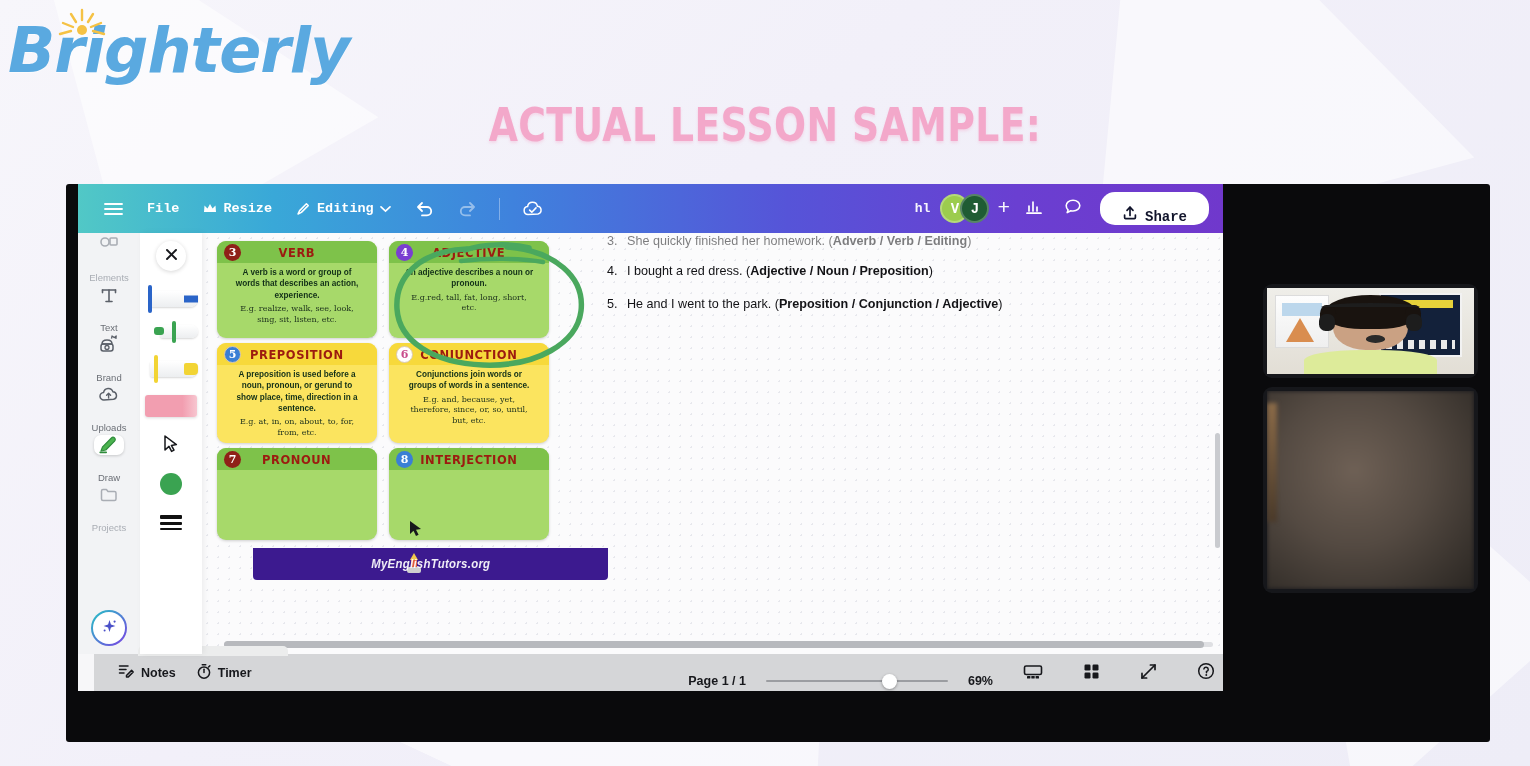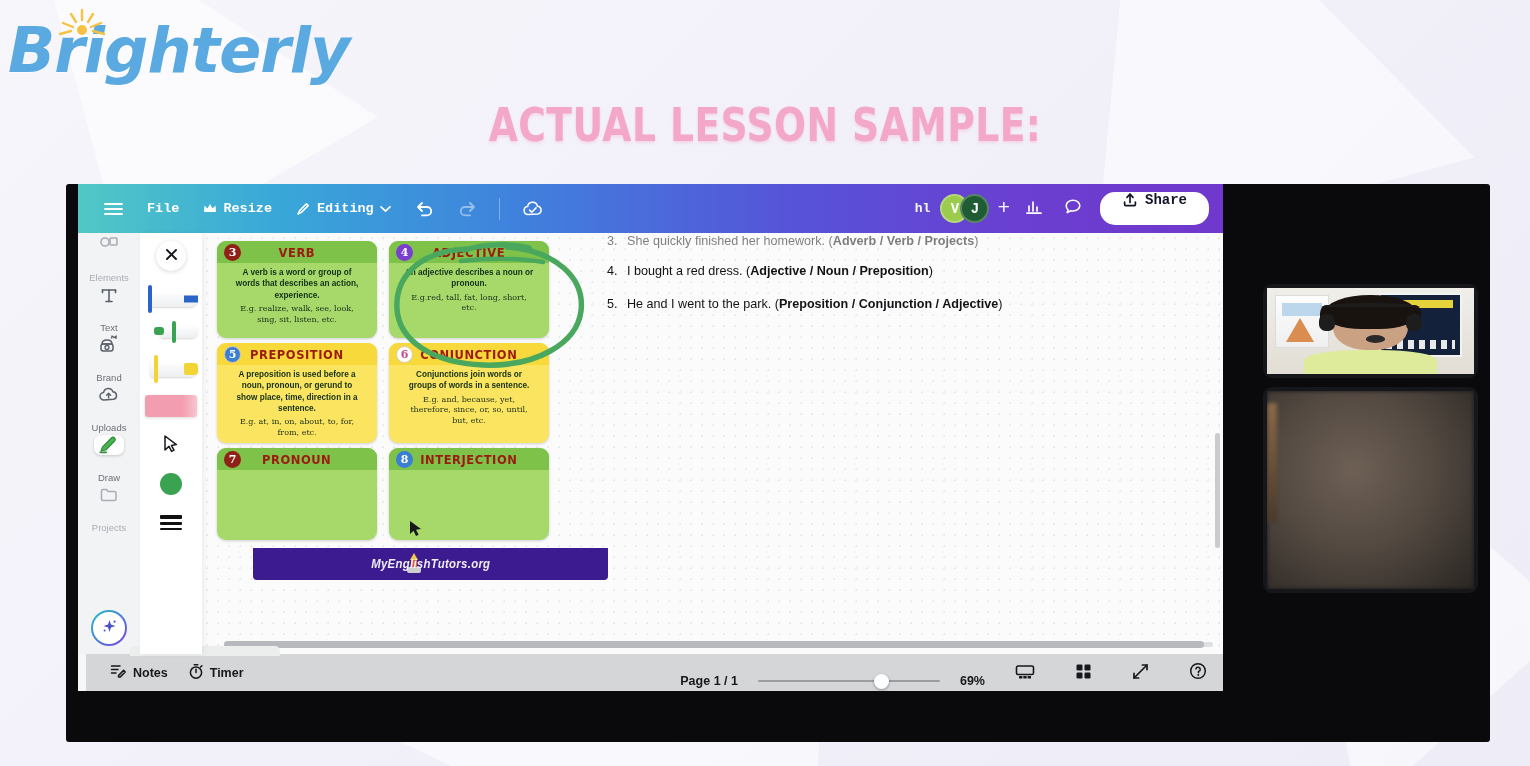--- a/index.html
+++ b/index.html
@@ -63,21 +63,21 @@
   .avatars { display:flex; align-items:center; }
   .av { width:29px;height:29px;border-radius:50%; display:flex;align-items:center;justify-content:center;
       font-size:14px;font-weight:700;color:#fff; border:2px solid rgba(255,255,255,.25); }
   .av.v { background:#9ccc4e; color:#fff; }
   .av.j { background:#1f5c33; margin-left:-9px; }
   .plus { font-size:21px; font-weight:400; margin-left:8px; margin-right:6px; cursor:pointer; opacity:.95;}
   .icobtn { width:34px;height:30px; display:flex;align-items:center;justify-content:center;
       border-radius:6px; cursor:pointer; margin:0 2px; }
   #share {
     background:#fff; color:#11142b; border-radius:15px; height:33px;
-    display:flex; align-items:flex-start; gap:7px; padding:0 22px; margin-left:8px;
+    display:flex; align-items:flex-end; gap:7px; padding:0 22px; margin-left:8px;
     font-size:14px; font-weight:700; cursor:pointer;
   }
 
   
   #body-row { display:flex; height:calc(507px - 49px - 37px); }
   #sidebar {
     width:62px; background:#f2f3f5; display:flex; flex-direction:column;
     align-items:center; padding-top:2px; flex:none; position:relative;
   }
   .sb {
@@ -175,21 +175,21 @@
   #hscroll { position:absolute; left:0; right:0; bottom:6px; height:8px; }
   #hscroll .track { position:absolute; left:22px; right:10px; top:2px; height:5px;
      background:#dfe0e3; border-radius:3px;}
   #hscroll .thumb { position:absolute; left:22px; top:1px; width:980px; height:7px;
      background:#b7b9bd; border-radius:4px;}
   #vscroll { position:absolute; right:3px; top:200px; width:5px; height:115px;
      background:#c9cbcf; border-radius:3px; }
 
   
   #bottombar {
-    position:absolute; left:8px; bottom:0; width:100%; height:37px;
+    position:absolute; left:16px; bottom:0; width:100%; height:37px;
     background:#d5d6d8; display:flex; align-items:center; padding:0 14px;
     font-size:12.5px; font-weight:700; color:#17181c;
   }
   .bb { display:flex; align-items:center; gap:6px; padding:5px 10px; border-radius:5px; cursor:pointer;}
   #zoomrow { display:flex; align-items:flex-end; gap:20px; }
   #slider { width:182px; height:14px; position:relative; cursor:pointer; }
   #slider .line { position:absolute; left:0; right:0; top:6px; height:2px; background:#9b9da1; border-radius:2px;}
   #slider .knob { position:absolute; left:116px; top:0px; width:15px;height:15px;border-radius:50%;
       background:#fff; box-shadow:0 1px 3px rgba(0,0,0,.35);}
   .tabtop { position:absolute; left:44px; top:-8px; width:150px; height:10px; background:#eceded;
@@ -570,21 +570,21 @@
               <path d="M74 30 C100 27 134 27 156 31" fill="none" stroke="#4aa85e" stroke-width="4.5" stroke-linecap="round"></path>
             </svg>
             <svg id="cursor-pen" viewBox="0 0 14 18">
               <path d="M1 1 L1 14 L4.5 10.8 L7 16 L9.6 14.8 L7 9.8 L12 9 Z" fill="#17181c"></path>
             </svg>
           </div>
 
           <div id="quiz">
             <div class="q cut">
               <span class="n">3.</span>
-              <span><span>She quickly finished her homework. (</span><b>Adverb / Verb / Projects</b><span>)</span></span>
+              <span><span>She quickly finished her homework. (</span><b>Adverb / Verb / Editing</b><span>)</span></span>
             </div>
             <div class="q">
               <span class="n">4.</span>
               <span><span>I bought a red dress. (</span><b>Adjective / Noun / Preposition</b><span>)</span></span>
             </div>
             <div class="q">
               <span class="n">5.</span>
               <span><span>He and I went to the park. (</span><b>Preposition / Conjunction / Adjective</b><span>)</span></span>
             </div>
           </div>

